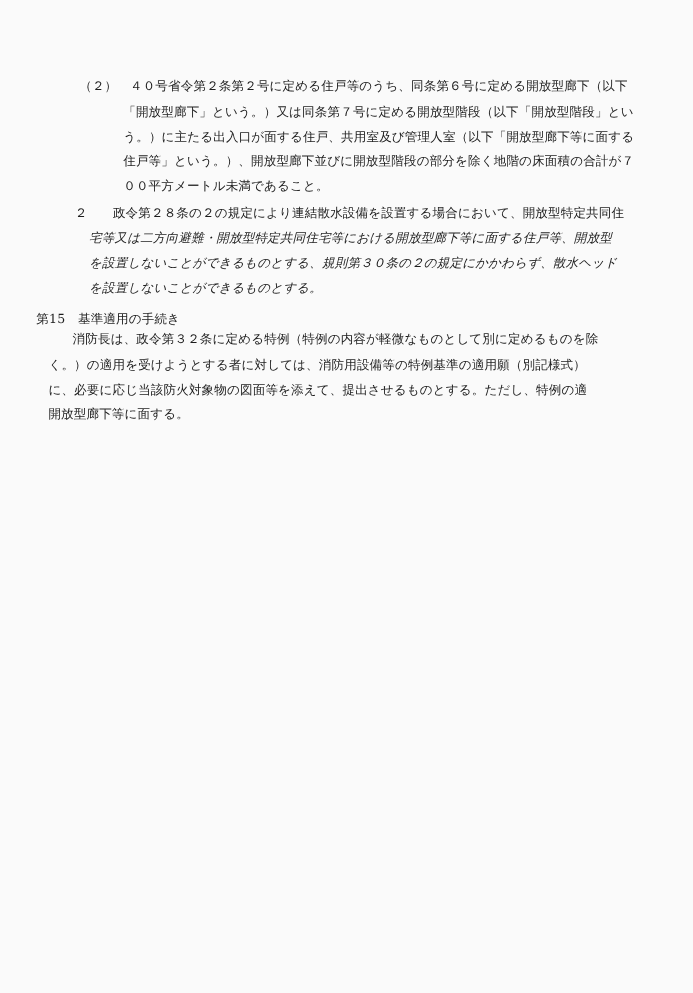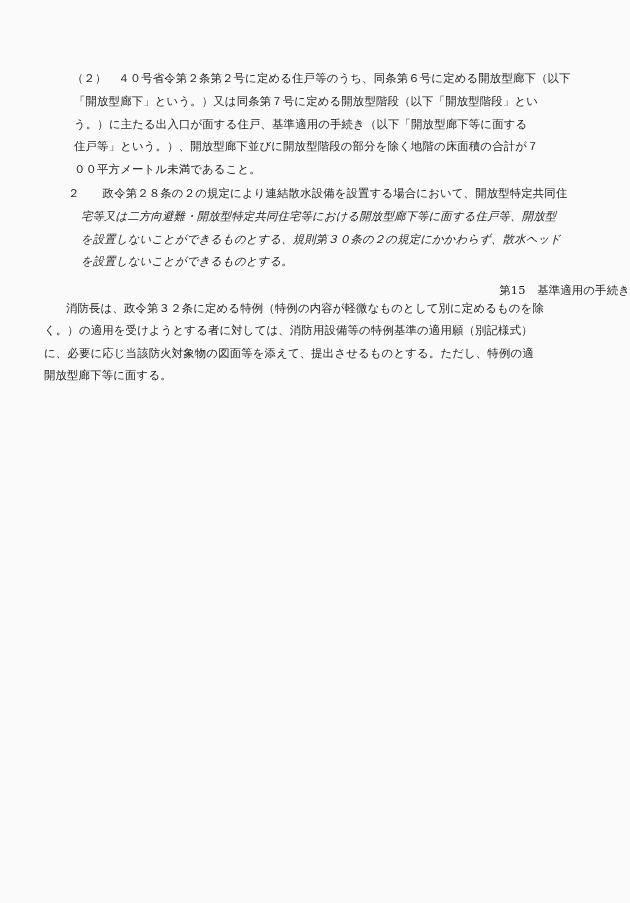--- a/index.html
+++ b/index.html
@@ -52,61 +52,61 @@
 
   
   #block-item-2 {
     position: absolute;
     left: 0;
     top: 67px;
     width: 630px;
   }
   #block-item-2 .text-line { padding-left: 72px; }
   #block-item-2 .text-line.first { padding-left: 72px; }
-  #block-item-2 .text-line.cont  { padding-left: 74px; }
+  #block-item-2 .text-line.cont  { padding-left: 74px; margin-left: 38px; }
 
   
   #block-clause-2 {
     position: absolute;
     left: 0;
     top: 182px;
     width: 630px;
   }
   #block-clause-2 .text-line.first { padding-left: 68px; }
   #block-clause-2 .text-line.cont  { padding-left: 81px; font-style: italic; }
 
   
   #block-section-15 {
     position: absolute;
     left: 0;
     top: 279px;
     width: 630px;
   }
-  #block-section-15 .heading-line { padding-left: 33px; text-align: right; }
+  #block-section-15 .heading-line { padding-left: 33px; }
 
   
   #block-section-15-body {
     position: absolute;
     left: 0;
     top: 297px;
     width: 630px;
   }
   #block-section-15-body .text-line.first { padding-left: 66px; }
-  #block-section-15-body .text-line.cont  { padding-left: 44px; font-family: Liberation Mono, monospace; }
+  #block-section-15-body .text-line.cont  { padding-left: 44px; }
 </style>
 </head>
 <body style="background: rgb(250, 250, 250); color: rgb(28, 28, 28);">
 
 <div class="page">
   <div class="doc-body">
 
     <div class="text-block" id="block-item-2">
       <div class="text-line first">（２）　４０号省令第２条第２号に定める住戸等のうち、同条第６号に定める開放型廊下（以下</div>
       <div class="text-line cont">「開放型廊下」という。）又は同条第７号に定める開放型階段（以下「開放型階段」とい</div>
-      <div class="text-line cont">う。）に主たる出入口が面する住戸、基準適用の手続き（以下「開放型廊下等に面する</div>
+      <div class="text-line cont">う。）に主たる出入口が面する住戸、共用室及び管理人室（以下「開放型廊下等に面する</div>
       <div class="text-line cont">住戸等」という。）、開放型廊下並びに開放型階段の部分を除く地階の床面積の合計が７</div>
       <div class="text-line cont">００平方メートル未満であること。</div>
     </div>
 
     <div class="text-block" id="block-clause-2">
       <div class="text-line first">２　　政令第２８条の２の規定により連結散水設備を設置する場合において、開放型特定共同住</div>
       <div class="text-line cont">宅等又は二方向避難・開放型特定共同住宅等における開放型廊下等に面する住戸等、開放型</div>
       <div class="text-line cont">を設置しないことができるものとする、規則第３０条の２の規定にかかわらず、散水ヘッド</div>
       <div class="text-line cont">を設置しないことができるものとする。</div>
     </div>

